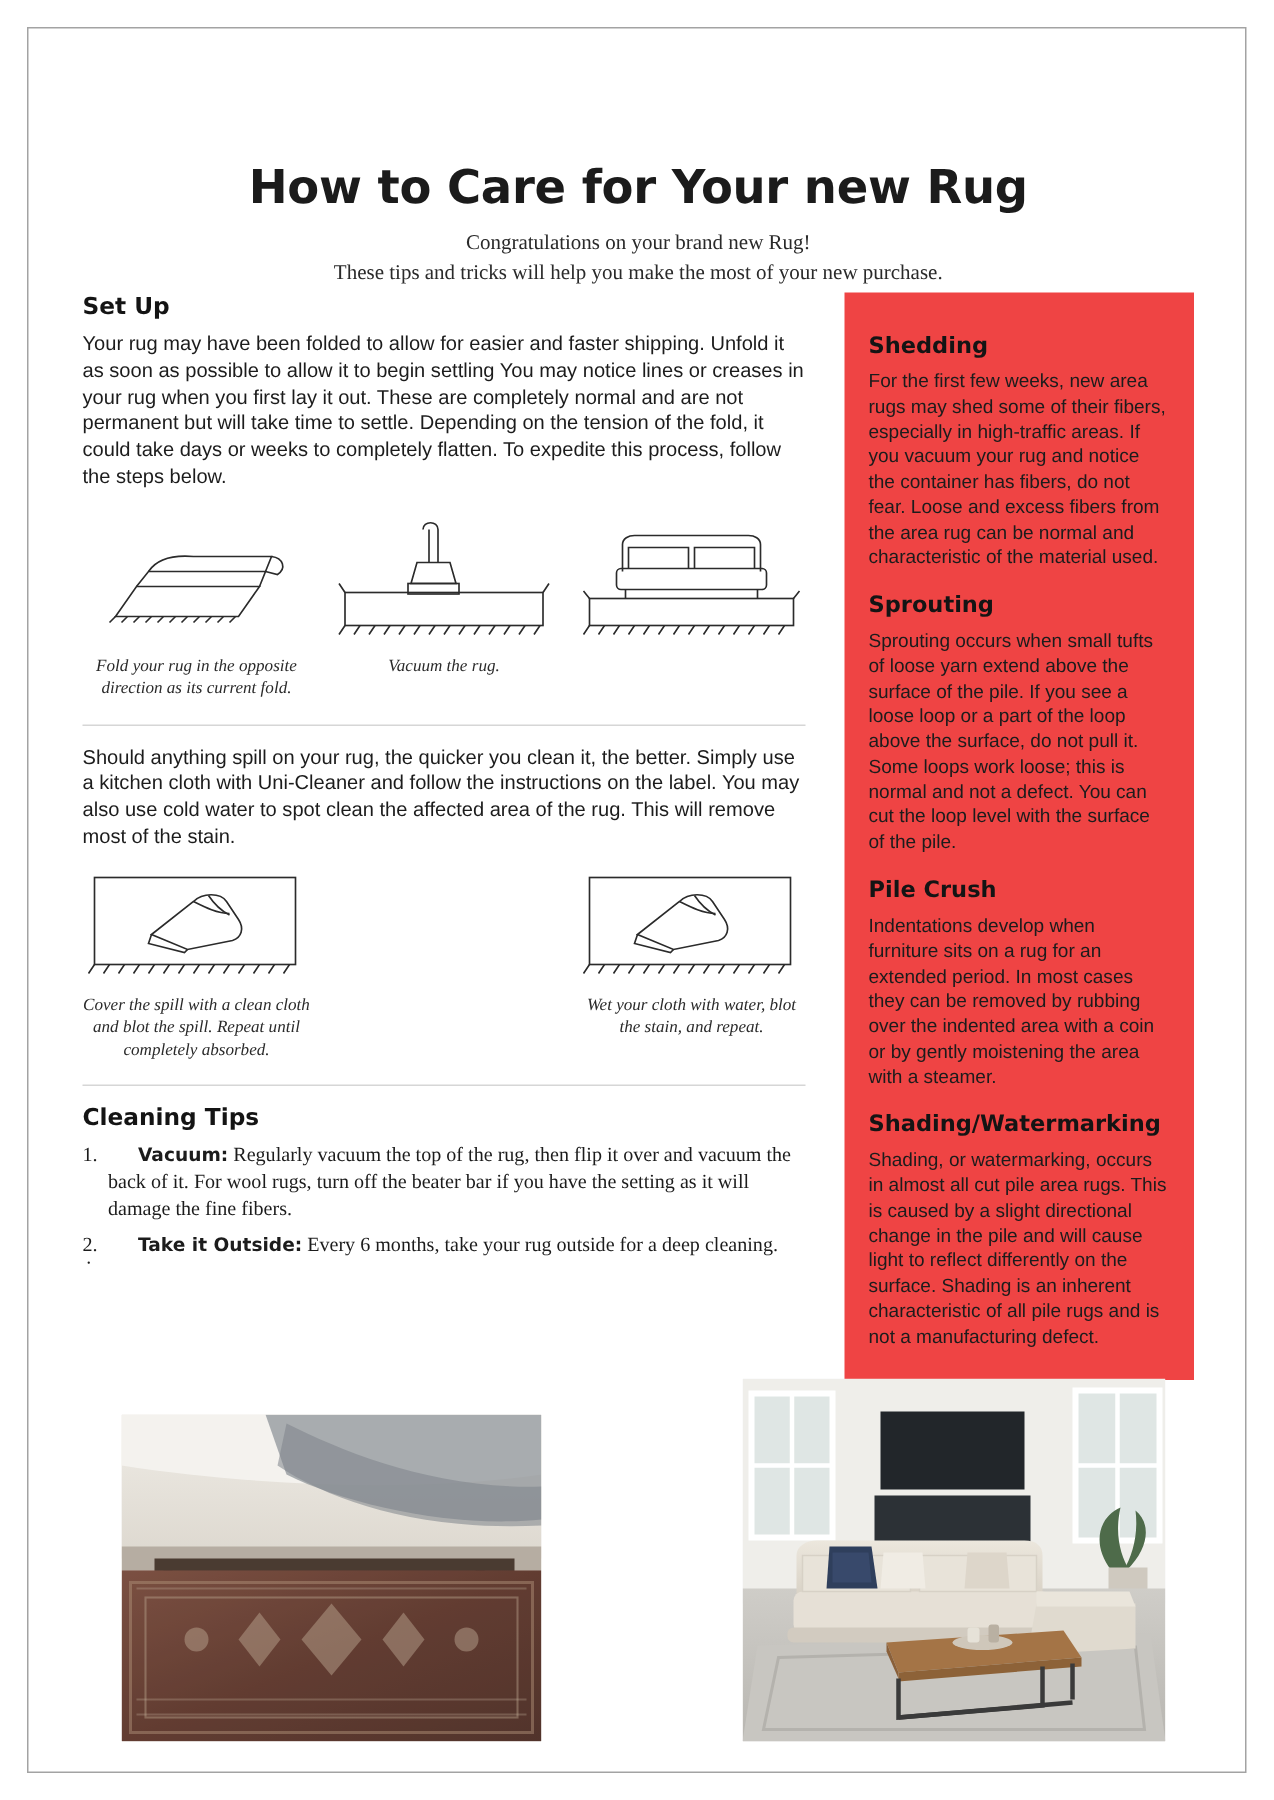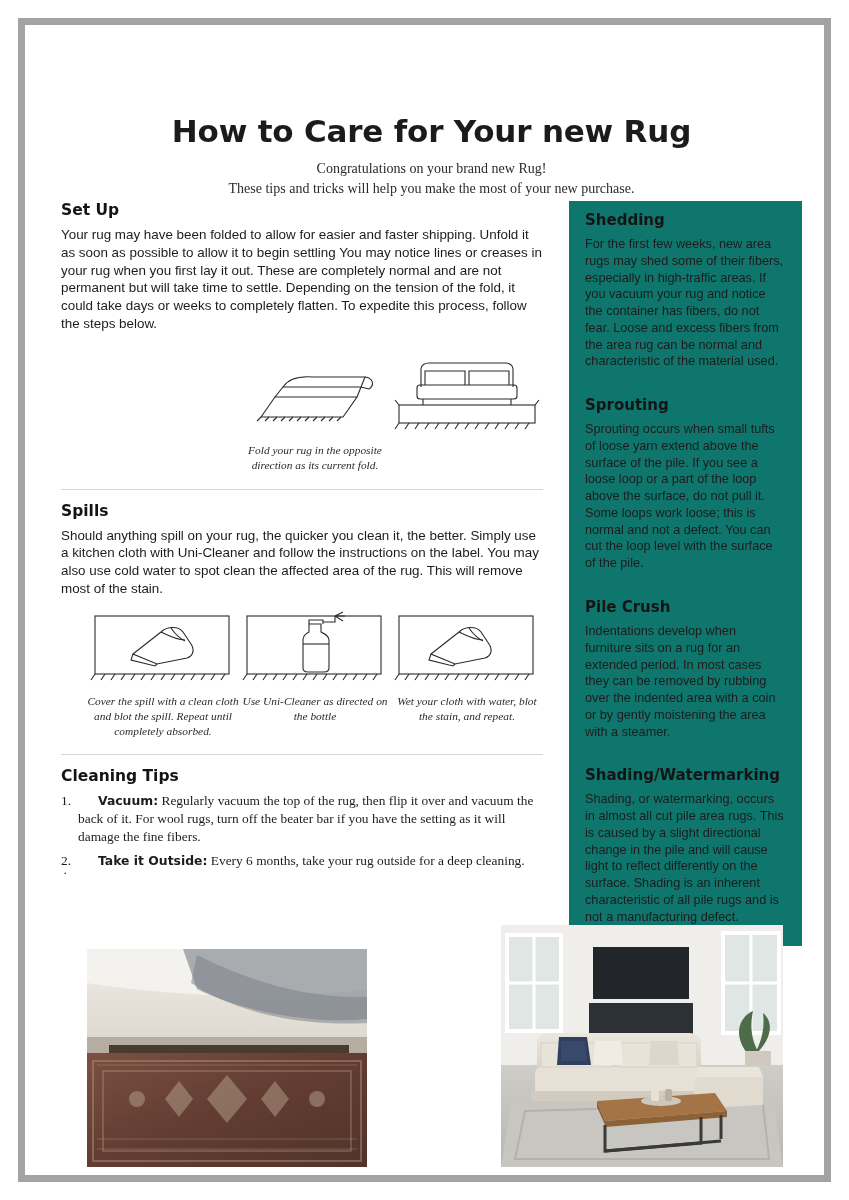--- a/index.html
+++ b/index.html
@@ -14,21 +14,21 @@
     color: #1e1e1e;
     position: relative;
     overflow: hidden;
   }
   .page {
     position: absolute;
     left: 18px;
     top: 18px;
     width: 813px;
     height: 1164px;
-    border: 7px solid #a3a3a3;
+    border: 1px solid #a3a3a3;
     background: #ffffff;
     box-sizing: border-box;
   }
   .inner {
     position: absolute;
     left: 36px;
     top: 0;
     width: 741px;
     height: 100%;
   }
@@ -64,35 +64,35 @@
     position: absolute;
     left: 0;
     top: 0;
     width: 482px;
   }
   .right-col {
     position: absolute;
     left: 508px;
     top: 0;
     width: 233px;
-    background: #0f766e;
-    padding: 8px 16px 18px 16px;
+    background: #ef4444;
+    padding: 24px 16px 18px 16px;
     box-sizing: border-box;
   }
 
   h2.sec {
     font-family: "DejaVu Sans", sans-serif;
     font-weight: bold;
     font-size: 15.5px;
     margin: 0 0 7px 0;
     color: #141414;
   }
   .right-col h2.sec {
     font-size: 15px;
-    margin-top: 26px;
+    margin-top: 14px;
   }
   .right-col h2.sec.first { margin-top: 2px; }
 
   p.body-text {
     font-family: Liberation Sans, sans-serif;
     font-size: 13.4px;
     line-height: 1.33;
     margin: 0 0 6px 0;
     color: #1c1c1c;
   }
@@ -104,21 +104,21 @@
 
   hr.rule {
     border: none;
     border-top: 1px solid #d6d6d6;
     margin: 16px 0 12px 0;
   }
 
   
   .ill-row {
     display: flex;
-    justify-content: flex-end;
+    justify-content: space-between;
     margin-top: 12px;
   }
   .ill {
     width: 152px;
     text-align: center;
   }
   .ill .art {
     height: 92px;
     position: relative;
   }
@@ -220,77 +220,76 @@
                   <path d="M36 52 L44 42 L122 42 L118 52"></path>
                   <path d="M44 42 C50 33, 62 31, 74 32 L126 32 L122 42"></path>
                   <path d="M126 32 C134 33, 136 40, 130 44 L122 42"></path>
                   <path d="M22 72 L18 76 M30 72 L26 76 M38 72 L34 76 M46 72 L42 76 M54 72 L50 76 M62 72 L58 76 M70 72 L66 76 M78 72 L74 76 M86 72 L82 76 M94 72 L90 76 M102 72 L98 76"></path>
                 </g>
               </svg>
             </div>
             <div class="cap">Fold your rug in the opposite direction as its current fold.</div>
           </div>
 
+          <div class="ill">
+            <div class="art">
+              <svg width="152" height="92" viewBox="0 0 152 92">
+                <g fill="none" stroke="#2b2b2b" stroke-width="1.1">
+                  <rect x="10" y="56" width="132" height="22"></rect>
+                  <path d="M10 78 L6 84 M20 78 L16 84 M30 78 L26 84 M40 78 L36 84 M50 78 L46 84 M60 78 L56 84 M70 78 L66 84 M80 78 L76 84 M90 78 L86 84 M100 78 L96 84 M110 78 L106 84 M120 78 L116 84 M130 78 L126 84 M140 78 L136 84"></path>
+                  <path d="M10 56 L6 50 M142 56 L146 50"></path>
+                  <path d="M62 14 C62 8, 72 8, 72 14 L72 36"></path>
+                  <path d="M66 14 L66 36"></path>
+                  <path d="M58 36 L80 36 L84 50 L54 50 Z"></path>
+                  <rect x="52" y="50" width="34" height="7"></rect>
+                </g>
+              </svg>
+            </div>
+            <div class="cap">Vacuum the rug.</div>
+          </div>
 
           <div class="ill">
             <div class="art">
               <svg width="152" height="92" viewBox="0 0 152 92">
                 <g fill="none" stroke="#2b2b2b" stroke-width="1.1">
                   <rect x="8" y="60" width="136" height="18"></rect>
                   <path d="M8 78 L4 84 M18 78 L14 84 M28 78 L24 84 M38 78 L34 84 M48 78 L44 84 M58 78 L54 84 M68 78 L64 84 M78 78 L74 84 M88 78 L84 84 M98 78 L94 84 M108 78 L104 84 M118 78 L114 84 M128 78 L124 84 M138 78 L134 84"></path>
                   <path d="M8 60 L4 55 M144 60 L148 55"></path>
                   <path d="M30 42 L30 24 C30 20, 34 18, 38 18 L114 18 C118 18, 122 20, 122 24 L122 42"></path>
                   <path d="M34 40 L34 26 L74 26 L74 40 M78 40 L78 26 L118 26 L118 40"></path>
                   <rect x="26" y="40" width="100" height="14" rx="3"></rect>
                   <path d="M32 54 L32 60 M120 54 L120 60"></path>
                 </g>
               </svg>
             </div>
           </div>
         </div>
 
         <hr class="rule">
 
-        <h2 class="sec">Spills</h2>
         <p class="body-text">Should anything spill on your rug, the quicker you clean it, the better. Simply use a kitchen cloth with Uni-Cleaner and follow the instructions on the label. You may also use cold water to spot clean the affected area of the rug. This will remove most of the stain.</p>
 
         <div class="ill-row">
 
           <div class="ill spill">
             <div class="art">
               <svg width="152" height="78" viewBox="0 0 152 78">
                 <g fill="none" stroke="#2b2b2b" stroke-width="1.1">
                   <rect x="8" y="6" width="134" height="58"></rect>
                   <path d="M8 64 L4 70 M18 64 L14 70 M28 64 L24 70 M38 64 L34 70 M48 64 L44 70 M58 64 L54 70 M68 64 L64 70 M78 64 L74 70 M88 64 L84 70 M98 64 L94 70 M108 64 L104 70 M118 64 L114 70 M128 64 L124 70 M138 64 L134 70"></path>
                   <path d="M46 44 L74 22 C80 16, 92 16, 96 22 L104 34 C108 40, 106 46, 100 48 L70 54 Z"></path>
                   <path d="M74 22 C82 26, 90 30, 98 30"></path>
                   <path d="M84 18 C88 24, 92 28, 98 31"></path>
                   <path d="M46 44 L44 50 L68 56 L70 54"></path>
                 </g>
               </svg>
             </div>
             <div class="cap">Cover the spill with a clean cloth and blot the spill. Repeat until completely absorbed.</div>
           </div>
 
-          <div class="ill spill">
-            <div class="art">
-              <svg width="152" height="78" viewBox="0 0 152 78">
-                <g fill="none" stroke="#2b2b2b" stroke-width="1.1">
-                  <rect x="8" y="6" width="134" height="58"></rect>
-                  <path d="M8 64 L4 70 M18 64 L14 70 M28 64 L24 70 M38 64 L34 70 M48 64 L44 70 M58 64 L54 70 M68 64 L64 70 M78 64 L74 70 M88 64 L84 70 M98 64 L94 70 M108 64 L104 70 M118 64 L114 70 M128 64 L124 70 M138 64 L134 70"></path>
-                  <path d="M64 30 L64 58 C64 61, 66 62, 69 62 L85 62 C88 62, 90 61, 90 58 L90 30 C90 26, 86 24, 82 22 L82 14 L70 14 L70 22 C66 24, 64 26, 64 30 Z"></path>
-                  <path d="M70 14 L70 10 L84 10 L84 14"></path>
-                  <path d="M84 12 L96 12 L96 6"></path>
-                  <path d="M96 6 L104 2 M96 6 L106 6 M96 6 L104 11"></path>
-                  <path d="M64 34 L90 34"></path>
-                </g>
-              </svg>
-            </div>
-            <div class="cap">Use Uni-Cleaner as directed on the bottle</div>
-          </div>
 
           <div class="ill spill">
             <div class="art">
               <svg width="152" height="78" viewBox="0 0 152 78">
                 <g fill="none" stroke="#2b2b2b" stroke-width="1.1">
                   <rect x="8" y="6" width="134" height="58"></rect>
                   <path d="M8 64 L4 70 M18 64 L14 70 M28 64 L24 70 M38 64 L34 70 M48 64 L44 70 M58 64 L54 70 M68 64 L64 70 M78 64 L74 70 M88 64 L84 70 M98 64 L94 70 M108 64 L104 70 M118 64 L114 70 M128 64 L124 70 M138 64 L134 70"></path>
                   <path d="M40 44 L68 22 C74 16, 86 16, 90 22 L98 34 C102 40, 100 46, 94 48 L64 54 Z"></path>
                   <path d="M68 22 C76 26, 84 30, 92 30"></path>
                   <path d="M78 18 C82 24, 86 28, 92 31"></path>

